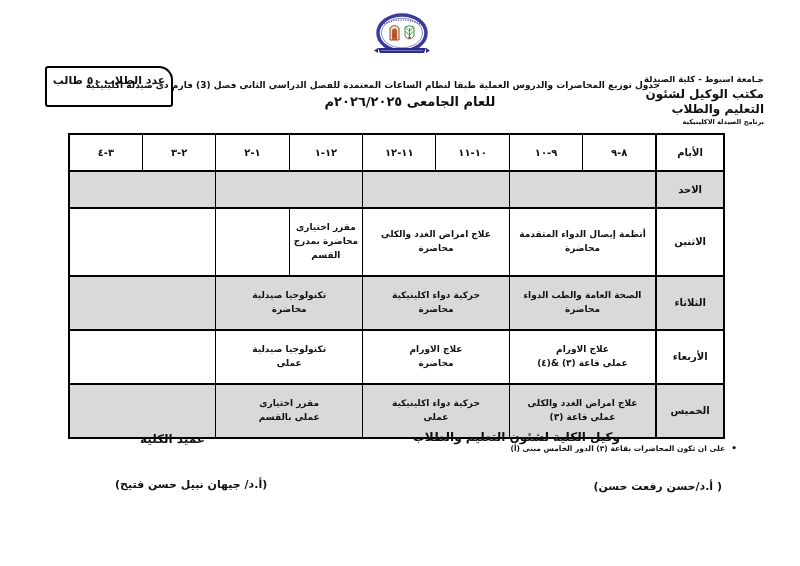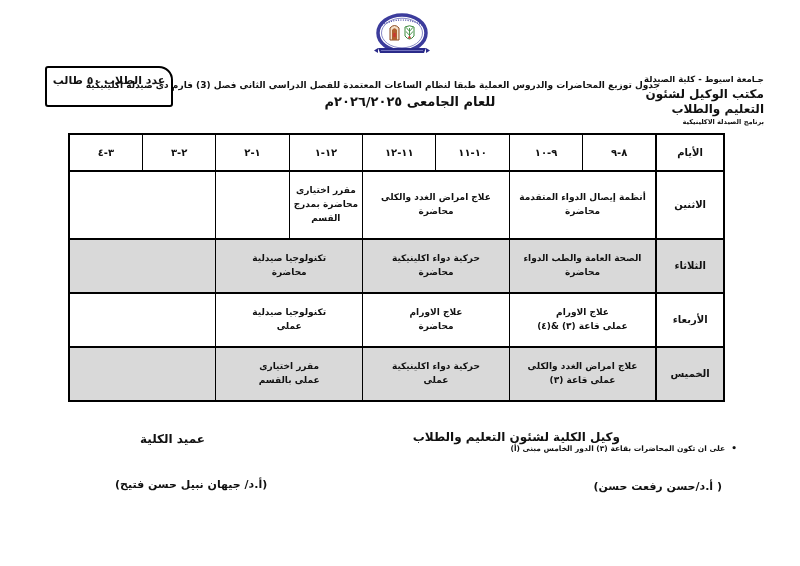--- a/index.html
+++ b/index.html
@@ -141,20 +141,27 @@
       <th class="day">الأيام</th>
       <th>٨-٩</th>
       <th>٩-١٠</th>
       <th>١٠-١١</th>
       <th>١١-١٢</th>
       <th>١٢-١</th>
       <th>١-٢</th>
       <th>٢-٣</th>
       <th>٣-٤</th>
     </tr>
+    <tr class="r-sun shaded">
+      <td class="day">الاحد</td>
+      <td class="course" colspan="2"></td>
+      <td class="course" colspan="2"></td>
+      <td class="course" colspan="2"></td>
+      <td class="course" colspan="2"></td>
+    </tr>
     <tr class="r-mon">
       <td class="day">الاثنين</td>
       <td class="course" colspan="2">أنظمة إيصال الدواء المتقدمة
 محاضرة</td>
       <td class="course" colspan="2">علاج امراض الغدد والكلى
 محاضرة</td>
       <td class="course">مقرر اختيارى
 محاضرة بمدرج
 القسم</td>
       <td class="course"></td>

